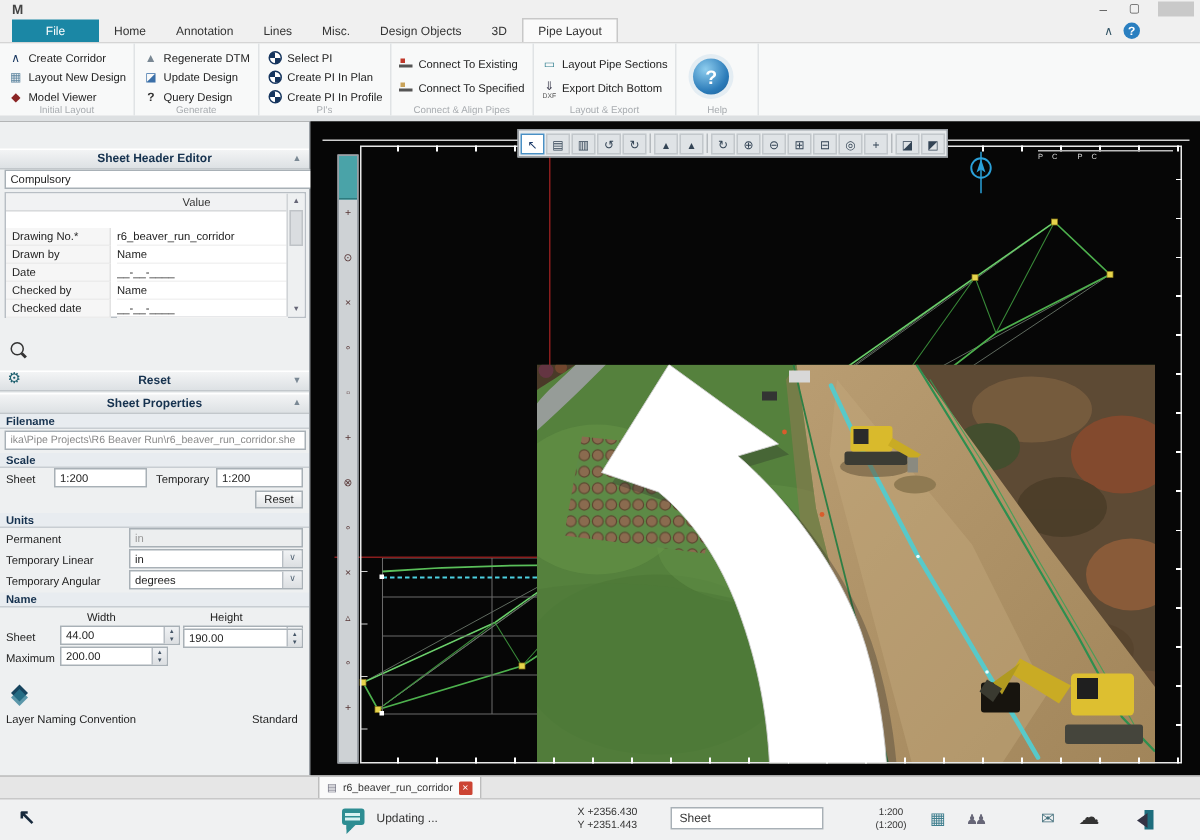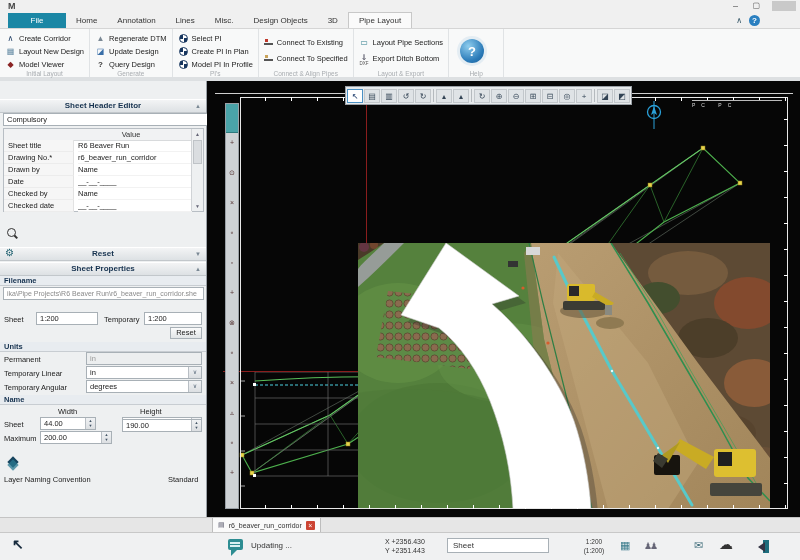--- a/index.html
+++ b/index.html
@@ -173,21 +173,21 @@
       <div class="rbtn">
           <span class="pi-icon"></span>
           <span>Select PI</span>
         </div>
       <div class="rbtn">
           <span class="pi-icon"></span>
           <span>Create PI In Plan</span>
         </div>
       <div class="rbtn">
           <span class="pi-icon"></span>
-          <span>Model PI In Profile</span>
+          <span>Create PI In Profile</span>
         </div>
       <div class="rgroup-label">PI's</div>
     </div>
     <div class="rgroup">
       <div class="rbtn" style="margin-top:4px">
           <span class="conn-icon"></span>
           <span>Connect To Existing</span>
         </div>
       <div class="rbtn" style="margin-top:3px">
           <span class="conn-icon tan"></span>
@@ -216,24 +216,20 @@
 
     <div class="panel">
 
       <div class="sechdr" style="top:18px"><span>Sheet Header Editor</span><span class="arr">▲</span></div>
 
       <div class="field" style="left:3px;top:32px;width:241px"><span>Compulsory</span><span class="ddarr">∨</span></div>
 
       <div class="ptable">
         <div class="thead">
             <span>Value</span>
-          </div>
-        <div class="trow" style="top:11px">
-            <span class="tlab">Sheet title</span>
-            <span class="tval">R6 Beaver Run</span>
           </div>
         <div class="trow" style="top:23px">
             <span class="tlab">Drawing No.*</span>
             <span class="tval">r6_beaver_run_corridor</span>
           </div>
         <div class="trow" style="top:35px">
             <span class="tlab">Drawn by</span>
             <span class="tval">Name</span>
           </div>
         <div class="trow" style="top:47px">
@@ -258,39 +254,40 @@
       <span class="mag" style="left:7px;top:147px"></span>
 
       <span class="gear" style="top:166px">⚙</span>
       <div class="sechdr" style="top:166px"><span>Reset</span><span class="arr">▼</span></div>
 
       <div class="sechdr" style="top:181px"><span>Sheet Properties</span><span class="arr">▲</span></div>
 
       <div class="band" style="top:195px">Filename</div>
       <div class="field" style="left:3px;top:206px;width:201px;color:#8a8a8a;font-size:7px">ika\Pipe Projects\R6 Beaver Run\r6_beaver_run_corridor.she</div>
 
+      <div class="band" style="top:221px">Scale</div>
       <span class="lbl" style="left:4px;top:234px">Sheet</span>
       <div class="field" style="left:36px;top:231px;width:62px">1:200</div>
       <span class="lbl" style="left:104px;top:234px">Temporary</span>
       <div class="field" style="left:144px;top:231px;width:58px">1:200</div>
       <div class="btn" style="left:170px;top:246px;width:32px;height:12px">Reset</div>
 
       <div class="band" style="top:261px">Units</div>
       <span class="lbl" style="left:4px;top:274px">Permanent</span>
       <div class="field dis" style="left:86px;top:271px;width:116px">in</div>
       <span class="lbl" style="left:4px;top:288px">Temporary Linear</span>
       <div class="field" style="left:86px;top:285px;width:116px"><span>in</span><span class="ddarr">∨</span></div>
       <span class="lbl" style="left:4px;top:302px">Temporary Angular</span>
       <div class="field" style="left:86px;top:299px;width:116px"><span>degrees</span><span class="ddarr">∨</span></div>
 
       <div class="band" style="top:314px">Name</div>
       <span class="lbl" style="left:58px;top:326px">Width</span>
       <span class="lbl" style="left:140px;top:326px">Height</span>
       <span class="lbl" style="left:4px;top:339px">Sheet</span>
-      <div class="spinner" style="left:40px;top:336px;width:56px">
+      <div class="spinner" style="left:40px;top:336px;width:80px">
           <span class="sval">44.00</span>
           <span class="sarr">▲<br>▼</span>
         </div>
       <div class="spinner" style="left:122px;top:336px;width:80px">
           <span class="sval">34.00</span>
           <span class="sarr">▲<br>▼</span>
         </div>
       <span class="lbl" style="left:4px;top:353px">Maximum</span>
       <div class="spinner" style="left:40px;top:350px;width:72px">
           <span class="sval">200.00</span>

